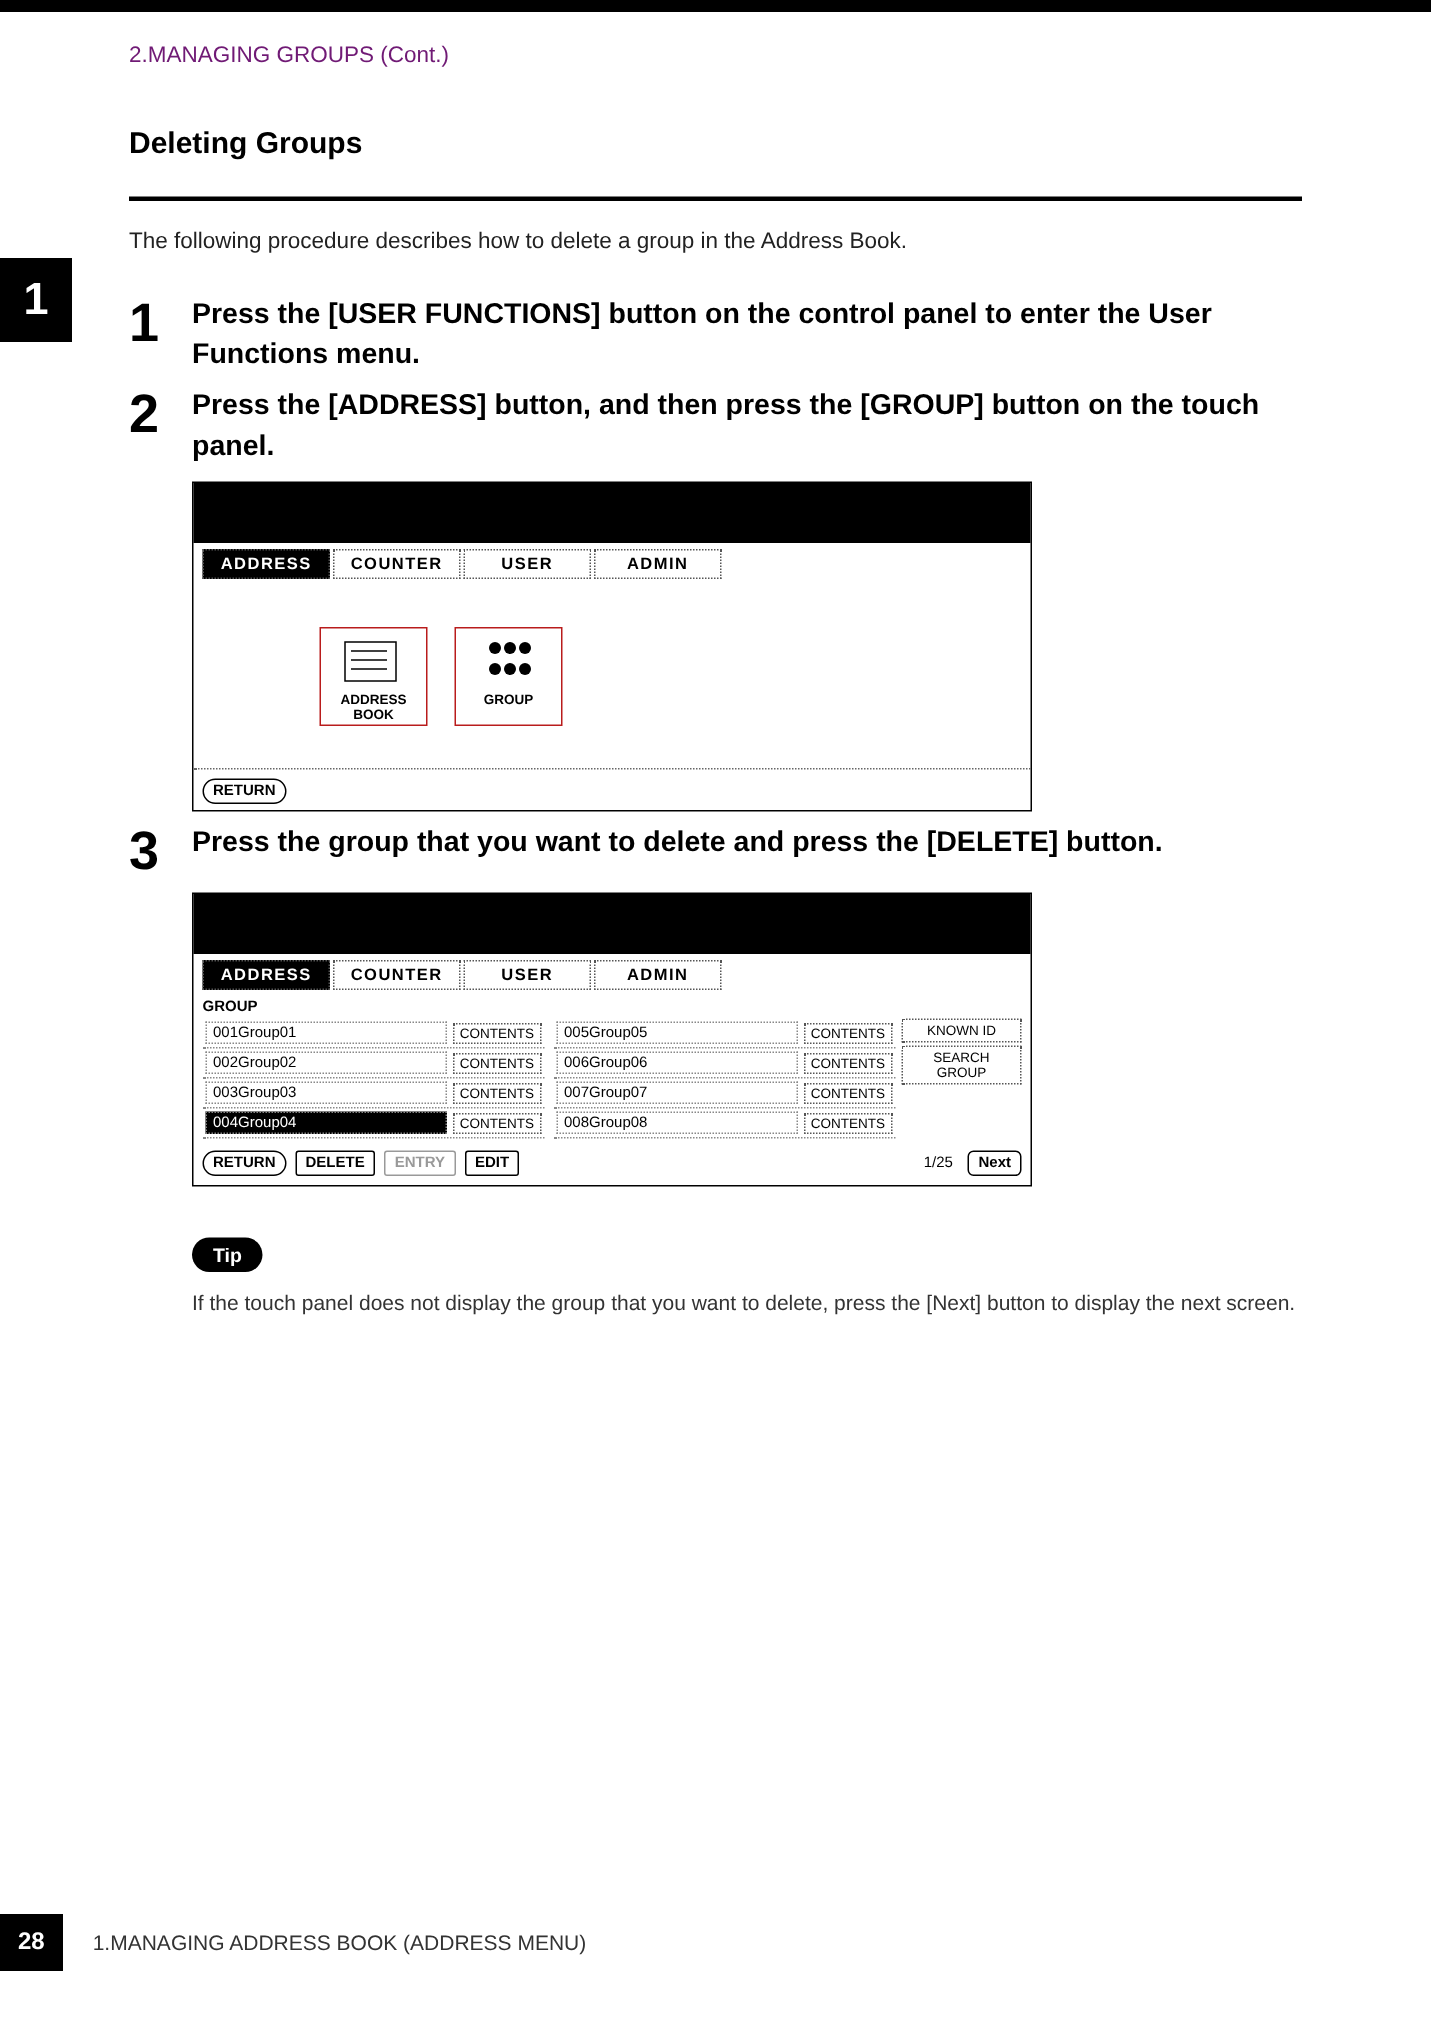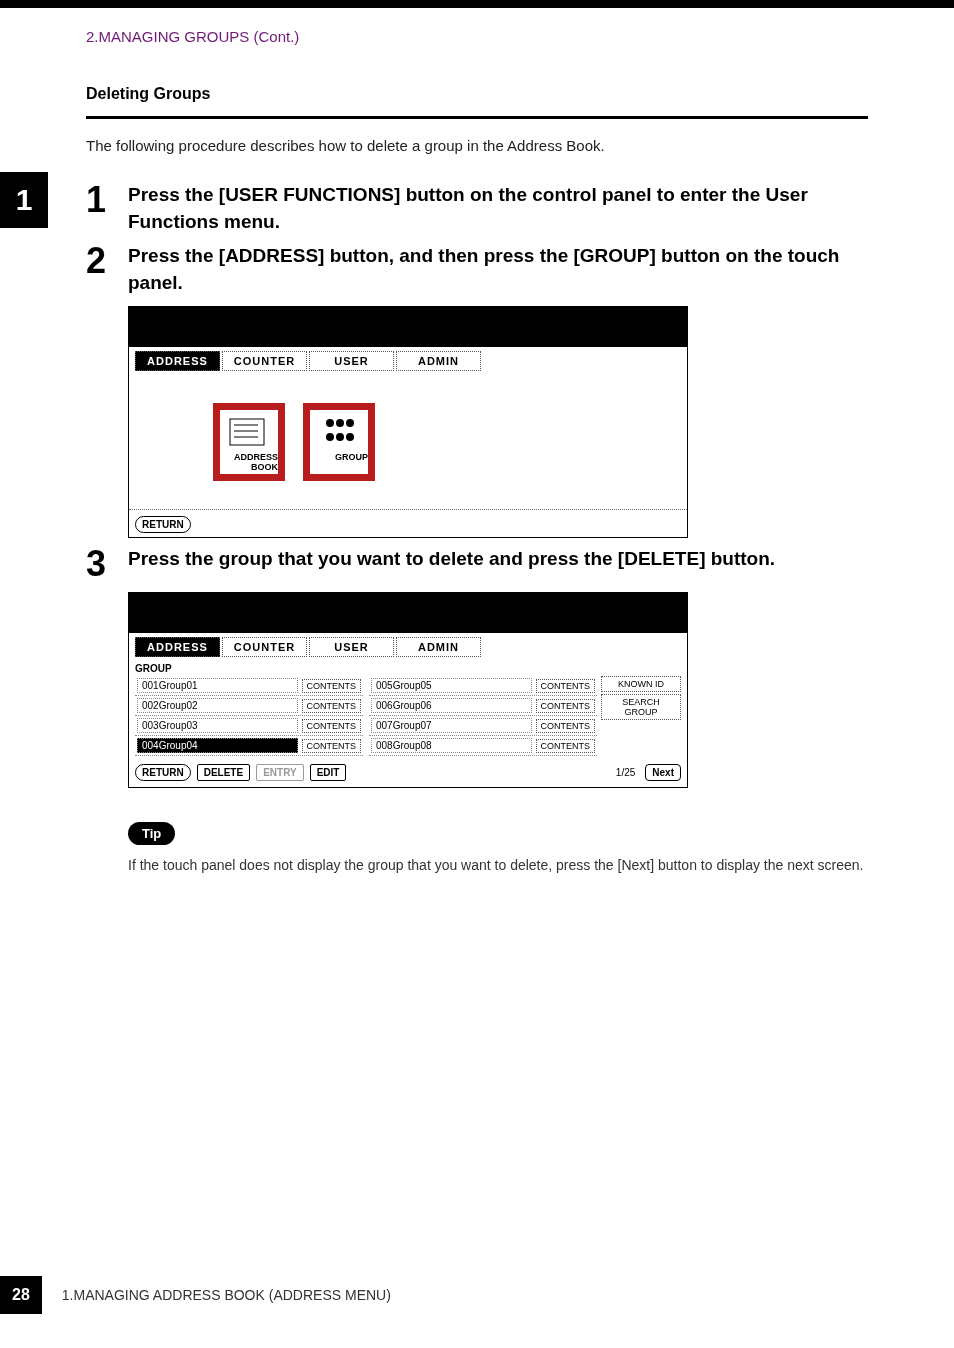--- a/index.html
+++ b/index.html
@@ -19,23 +19,23 @@
   .header-cont {
     padding: 20px 0 0 86px;
     font-size: 15px;
     color: #701a75;
   }
   .page-content {
     padding: 0 86px 0 86px;
   }
   .section-title {
     font-weight: bold;
-    font-size: 16px;
+    font-size: 20px;
     margin-top: 40px;
-    margin-bottom: 13px;
+    margin-bottom: 23px;
   }
   .thick-rule {
     border: none;
     border-top: 3px solid #000;
     margin-bottom: 18px;
   }
   .intro-text {
     font-size: 15px;
     color: #222;
     margin-bottom: 28px;
@@ -104,22 +104,22 @@
     background: #000;
     color: #fff;
   }
   .lcd-body-upper {
     padding: 28px 0 28px 84px;
     display: flex;
     gap: 18px;
   }
   .lcd-icon-btn {
     width: 72px;
-    border: 7px solid #b91c1c;
-    text-align: right;
+    border: 1px solid #b91c1c;
+    text-align: center;
     font-size: 9px;
     font-weight: bold;
     padding-bottom: 2px;
   }
   .lcd-icon-btn .icon-area {
     height: 42px;
     display: flex;
     align-items: center;
     justify-content: center;
     font-size: 24px;

